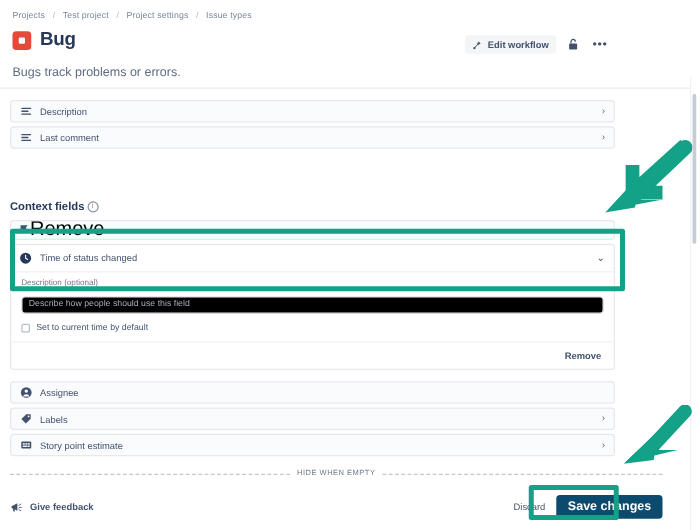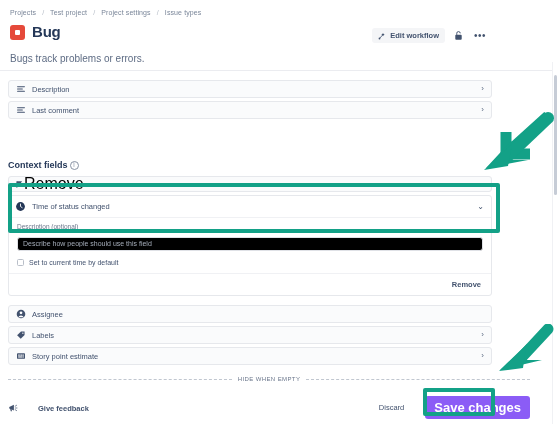--- a/index.html
+++ b/index.html
@@ -229,37 +229,37 @@
     letter-spacing: .4px; white-space: nowrap;
   }
 
   
   .footer {
     position: absolute;
     left: 8px; right: 30px; top: 396px;
     display: flex; align-items: center; justify-content: space-between;
   }
   .give-feedback {
-    display: flex; align-items: flex-end; gap: 20px;
+    display: flex; align-items: center; gap: 6px;
     font-size: 7.5px; font-weight: bold; color: #42526e;
     cursor: pointer;
   }
   .mega-icon { width: 10px; height: 10px; flex: none; }
-  .footer-right { display: flex; align-items: center; gap: 19px; }
+  .footer-right { display: flex; align-items: center; gap: 7px; }
   .btn-discard {
     background: transparent; border: none;
     font-size: 7.5px; color: #42526e;
     font-family: "Liberation Sans", sans-serif;
     cursor: pointer; padding: 3px 2px;
   }
   .btn-save {
-    background: #8b5cf6; border: none;
+    background: #0c4a6e; border: none;
     border-radius: 3px;
     padding: 4px 9px;
-    font-size: 13px; font-weight: bold; color: #ffffff;
+    font-size: 10px; font-weight: bold; color: #ffffff;
     font-family: "Liberation Sans", sans-serif;
     cursor: pointer; white-space: nowrap; text-align: center;
   }
 
   
   .scroll-track {
     position: absolute; right: 2px; top: 62px;
     width: 6px; height: 362px;
     background: #ffffff;
     border-left: 1px solid #f0f1f4;

